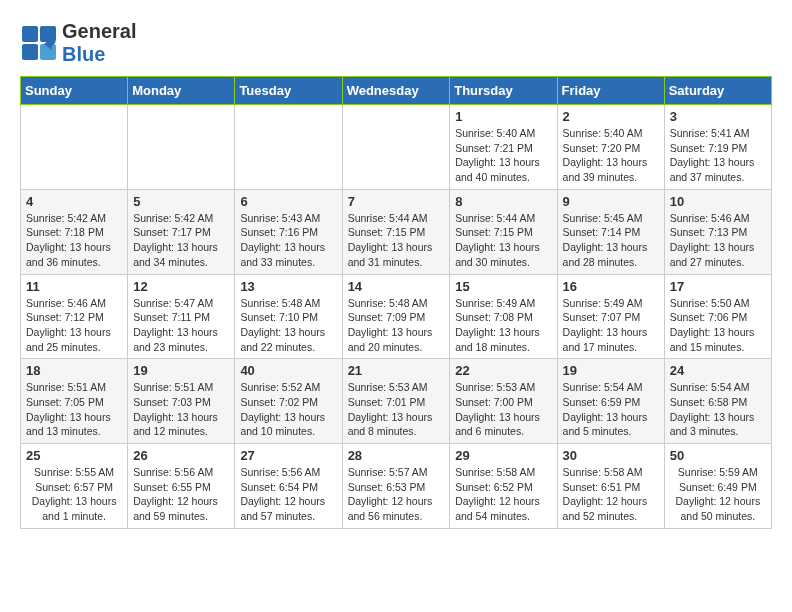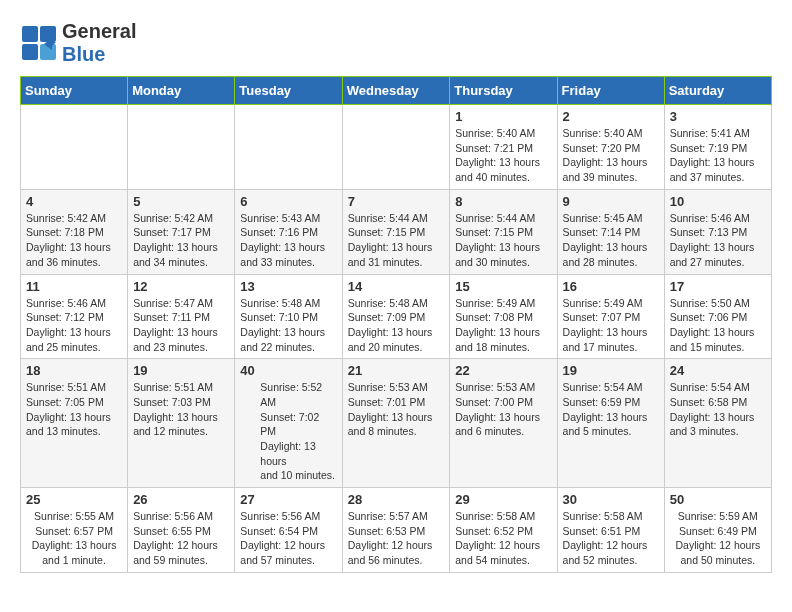--- a/index.html
+++ b/index.html
@@ -255,21 +255,21 @@
         </td>
         <td>
           <span class="day-number">19</span>
           <div class="day-info" style="white-space: pre-line;">Sunrise: 5:51 AM
 Sunset: 7:03 PM
 Daylight: 13 hours
 and 12 minutes.</div>
         </td>
         <td>
           <span class="day-number">40</span>
-          <div class="day-info" style="white-space: pre-line; margin-left: 20px;">Sunrise: 5:52 AM
+          <div class="day-info" style="white-space: pre-line;">Sunrise: 5:52 AM
 Sunset: 7:02 PM
 Daylight: 13 hours
 and 10 minutes.</div>
         </td>
         <td>
           <span class="day-number">21</span>
           <div class="day-info" style="white-space: pre-line;">Sunrise: 5:53 AM
 Sunset: 7:01 PM
 Daylight: 13 hours
 and 8 minutes.</div>

